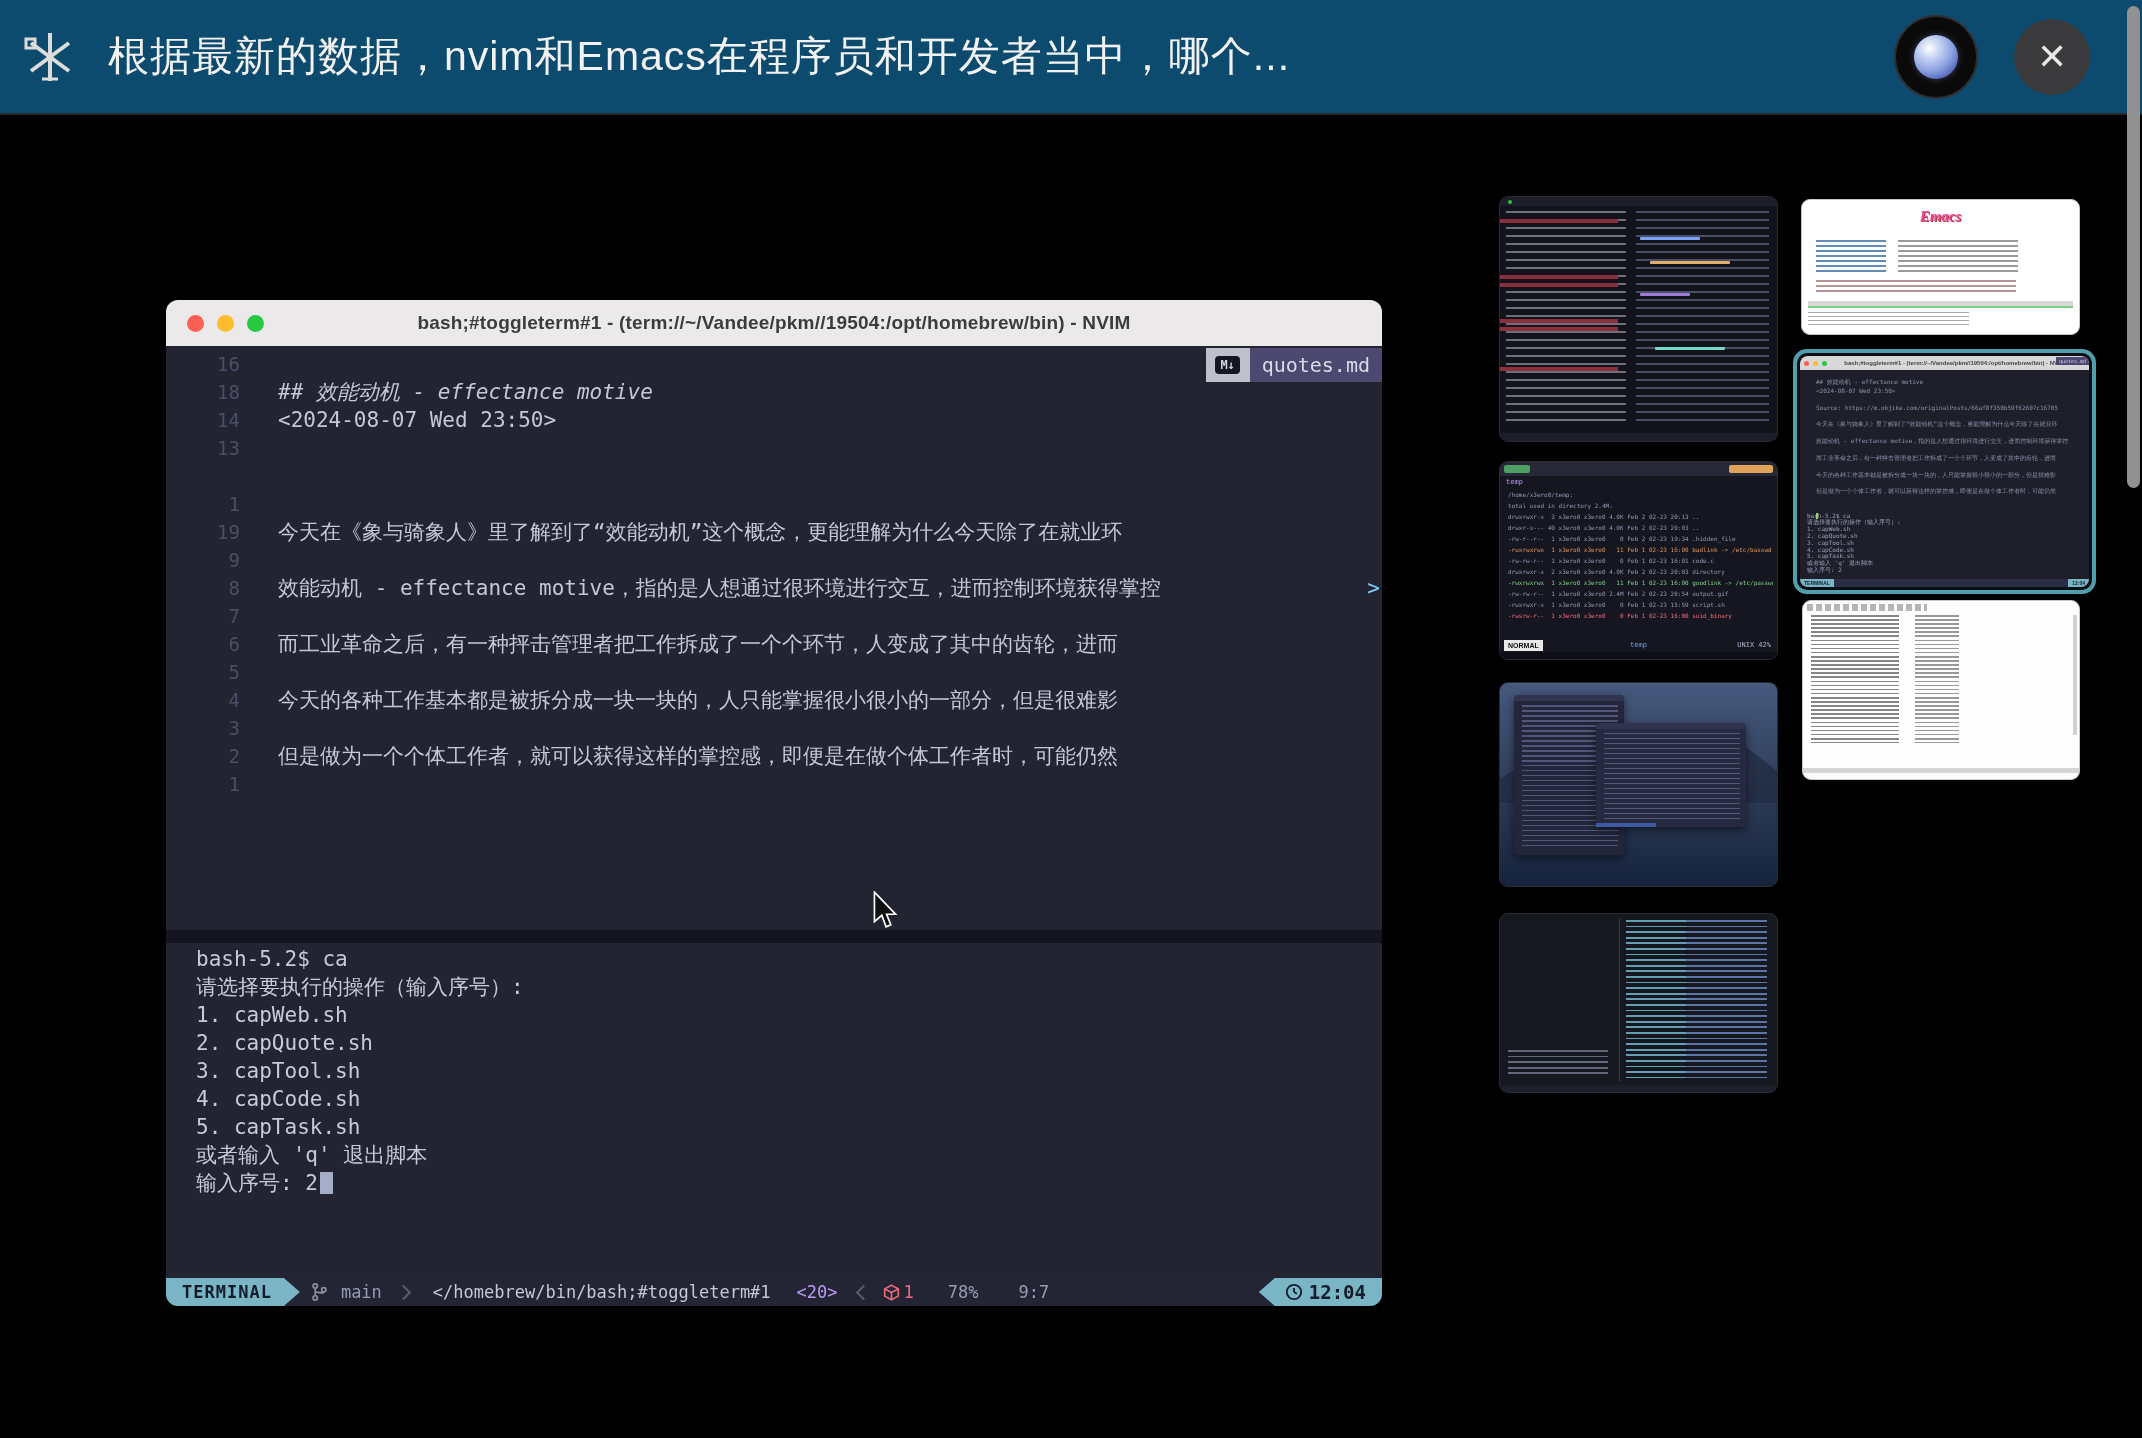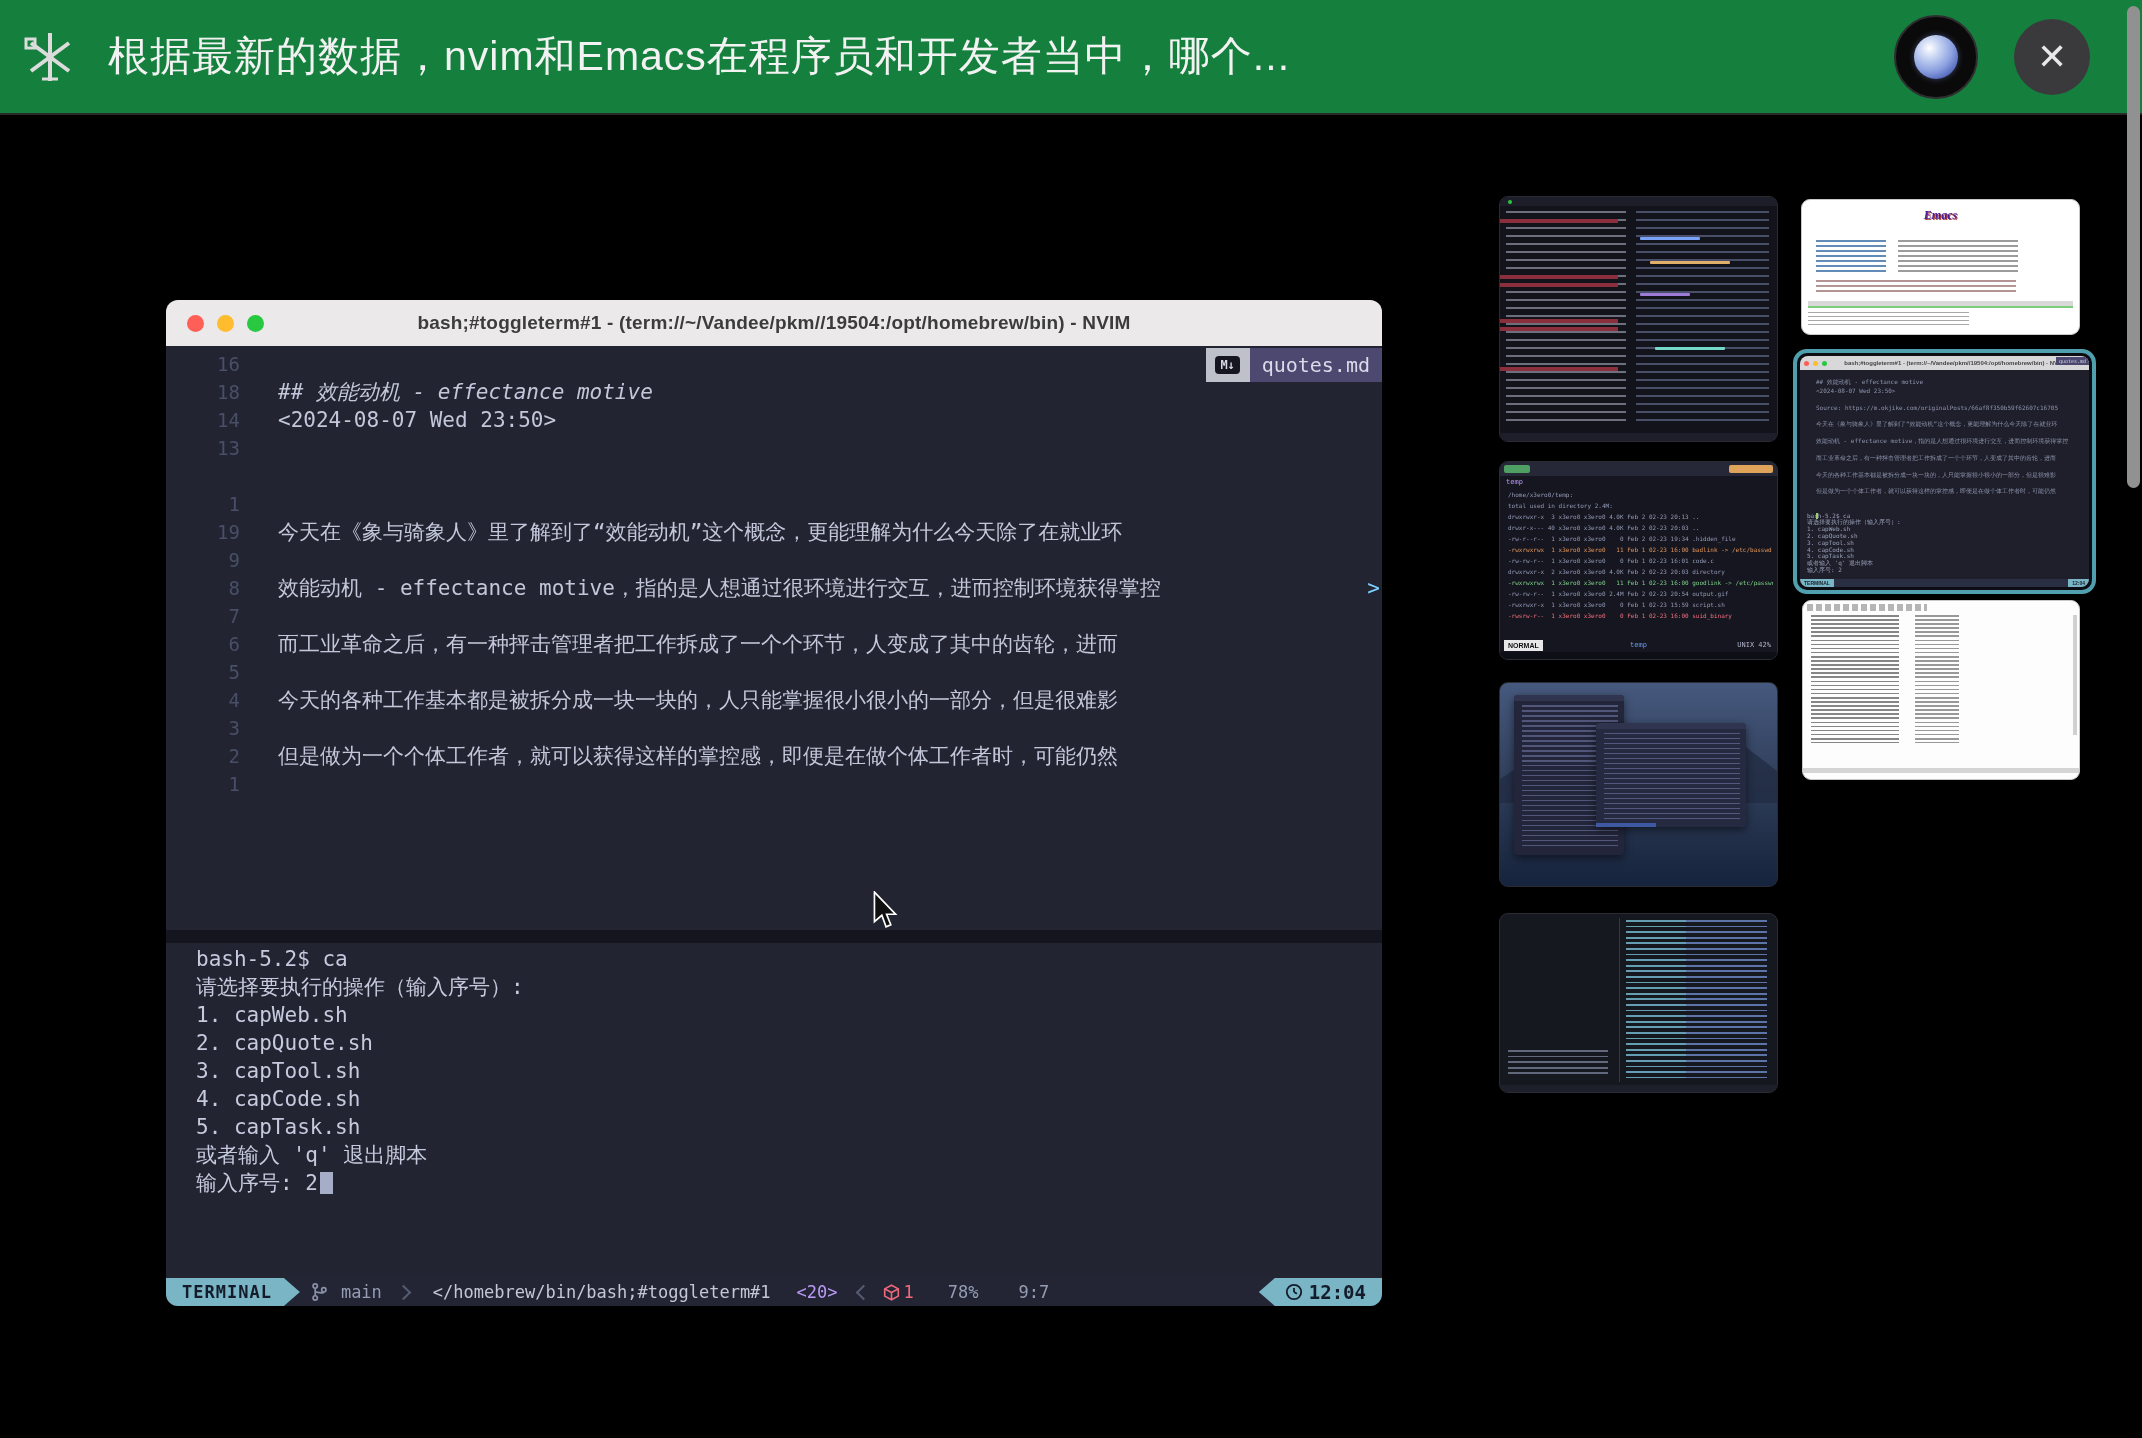--- a/index.html
+++ b/index.html
@@ -1,20 +1,20 @@
 <!DOCTYPE html>
 <html><head>
 <meta charset="utf-8">
 <style>
   html,body{margin:0;padding:0;background:#000;}
   body{width:2142px;height:1438px;position:relative;overflow:hidden;
        font-family:"Liberation Sans",sans-serif;-webkit-font-smoothing:antialiased;}
 
   
-  .lb-header{position:absolute;left:0;top:0;width:2142px;height:113px;background:#15803d;
+  .lb-header{position:absolute;left:0;top:0;width:2142px;height:113px;background:#0c4a6e;
              border-bottom:2px solid #2a2a2a;display:flex;align-items:center;}
   .lb-logo{width:56px;height:56px;margin-left:22px;flex:0 0 auto;}
   .lb-title{margin-left:30px;font-size:41px;color:#f2f2f2;font-weight:500;letter-spacing:1px;
             white-space:nowrap;overflow:hidden;max-width:1660px;}
   .lb-actions{margin-left:auto;display:flex;align-items:center;gap:36px;margin-right:52px;}
   .globe-btn{width:80px;height:80px;border-radius:50%;border:2px solid #2e2e30;display:flex;
              align-items:center;justify-content:center;background:#0a0a0a;cursor:pointer;}
   .globe{width:44px;height:44px;border-radius:50%;
          background:radial-gradient(circle at 35% 30%, #ffffff 0%, #ccd8f4 22%, #8aa0e0 55%, #5064b8 80%, #3a4aa0 100%);
          box-shadow:0 0 6px rgba(150,170,255,.35);}
@@ -90,22 +90,22 @@
   .t1 .lcol{left:6px;top:14px;width:120px;bottom:14px;}
   .t1 .rcol{left:136px;top:14px;width:133px;bottom:14px;opacity:.85;
             background-image:repeating-linear-gradient(to bottom,rgba(160,175,230,.45) 0 2px,transparent 2px 8px);}
   .t1 .red{background:#8c2f3d;height:4px;left:0;width:118px;position:absolute;}
   .t1 .bar{position:absolute;height:3px;border-radius:1px;}
   .t1 .bot{left:0;right:0;bottom:0;height:8px;background:#1d1e29;}
 
   
   .t2{left:1801px;top:199px;width:277px;height:134px;background:#ffffff;border:1px solid #c9c9c9;}
   .t2 .logo{position:absolute;left:0;right:0;top:8px;text-align:center;
-            font-family:"Liberation Serif",serif;font-style:italic;font-weight:700;font-size:12px;
-            color:#4c1d95;text-shadow:1px 1px 0 #b0403a;}
+            font-family:"Liberation Serif",serif;font-style:italic;font-weight:700;font-size:15px;
+            color:#ec4899;text-shadow:1px 1px 0 #b0403a;}
   .t2 .blue{left:14px;top:40px;width:70px;height:34px;
             background-image:repeating-linear-gradient(to bottom,rgba(59,110,165,.8) 0 2px,transparent 2px 5px);}
   .t2 .gray{left:96px;top:40px;width:120px;height:34px;
             background-image:repeating-linear-gradient(to bottom,rgba(90,90,90,.6) 0 2px,transparent 2px 5px);}
   .t2 .para{left:14px;top:80px;width:200px;height:14px;
             background-image:repeating-linear-gradient(to bottom,rgba(120,60,60,.55) 0 2px,transparent 2px 5px);}
   .t2 .mode{left:6px;right:6px;bottom:26px;height:5px;background:#d9d9d9;border-bottom:2px solid #7ccd7c;}
   .t2 .mini{left:6px;right:110px;bottom:6px;height:16px;
             background-image:repeating-linear-gradient(to bottom,rgba(80,80,80,.5) 0 1px,transparent 1px 4px);}
 

